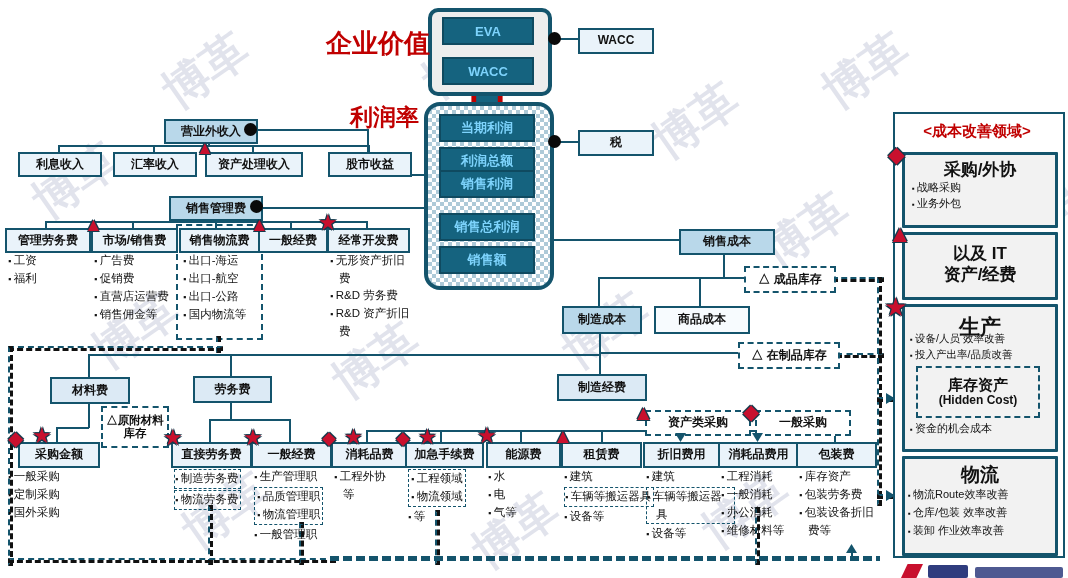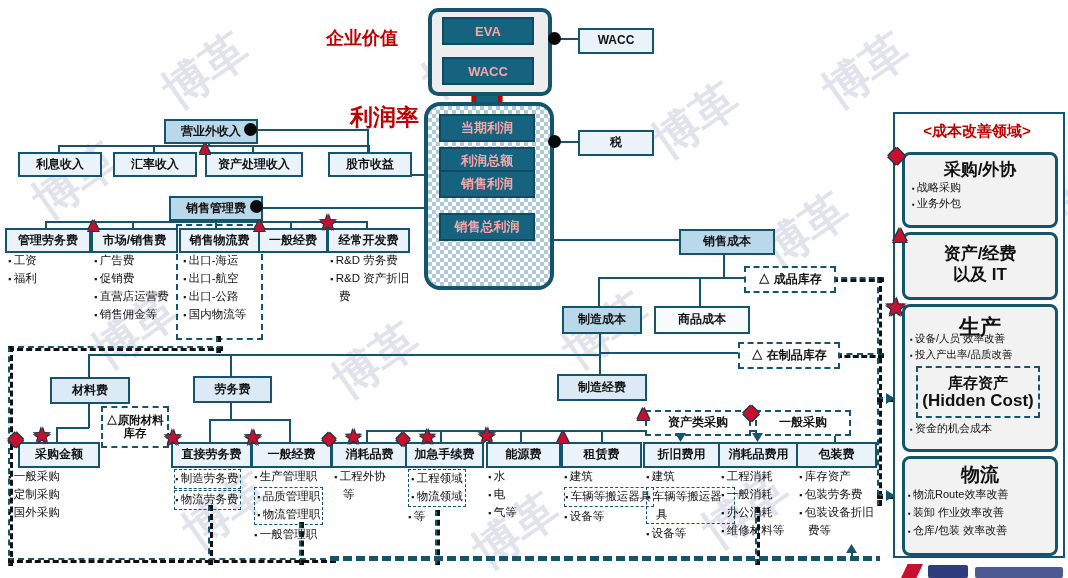--- a/index.html
+++ b/index.html
@@ -15,38 +15,38 @@
   .box{position:absolute;z-index:2;border:2px solid #14546C;background:#EAF3FA;font-weight:bold;
        font-size:12px;display:flex;align-items:center;justify-content:center;text-align:center;line-height:1.1;}
   .hdrblue{background:#B9D8EA;}
   .hdrmid{background:#DCEAF5;}
   .whitebox{background:#F7FBFE;}
   .dashbox{position:absolute;z-index:2;border:2px dashed #14546C;background:#fff;font-weight:bold;
        font-size:12px;display:flex;align-items:center;justify-content:center;text-align:center;line-height:1.15;}
   .stackwrap{position:absolute;z-index:2;border:4px solid #14546C;border-radius:16px;
        background:repeating-conic-gradient(#AECAD8 0% 25%,#ffffff 0% 50%);background-size:8px 8px;}
   .evawrap{position:absolute;z-index:2;border:4px solid #14546C;border-radius:10px;background:#EDEDED;}
-  .darkitem{position:absolute;background:#15637F;border:2px solid #0F4A60;color:#fca5a5;font-weight:bold;
+  .darkitem{position:absolute;background:#15637F;border:2px solid #0F4A60;color:#7dd3fc;font-weight:bold;
        font-size:13px;display:flex;align-items:center;justify-content:center;}
   .redlabel{position:absolute;z-index:3;color:#C00000;font-weight:bold;white-space:nowrap;}
   .dot{position:absolute;z-index:3;width:13px;height:13px;border-radius:50%;background:#0A0A0A;}
   .mk{position:absolute;z-index:4;line-height:1;color:#C8102E;
       text-shadow:1px 1px 0 #143A4C,-1px 1px 0 #143A4C,1px -1px 0 #143A4C,-1px -1px 0 #143A4C;}
   .blist{position:absolute;z-index:2;font-size:11.5px;line-height:17px;}
   .blist .bi{padding-left:9px;text-indent:-9px;}
   .blist .bi::before{content:"▪ ";font-size:9px;}
   .dash-it{border:1.5px dashed #14546C;width:max-content;max-width:100%;margin:1px 0;padding:0 2px;}
   .dash-group{border:1.5px dashed #14546C;width:max-content;max-width:100%;margin:1px 0;padding:0 2px;}
   .bigarrow{position:absolute;z-index:1;clip-path:polygon(50% 0,100% 52%,70% 52%,70% 100%,30% 100%,30% 52%,0 52%);}
   .arr{position:absolute;z-index:3;background:#14546C;}
   .arr-down{width:11px;height:9px;clip-path:polygon(50% 100%,0 0,100% 0);}
   .arr-right{width:9px;height:11px;clip-path:polygon(100% 50%,0 0,0 100%);}
   .arr-up{width:11px;height:9px;clip-path:polygon(50% 0,0 100%,100% 100%);}
   .rpanel{position:absolute;z-index:2;border:2px solid #14546C;background:#fff;}
-  .rsec{position:absolute;z-index:2;border:3px solid #14546C;border-radius:8px;background:#F2F2F2;}
+  .rsec{position:absolute;z-index:2;border:3px solid #14546C;border-radius:1px;background:#F2F2F2;}
   .rtitle{font-weight:bold;text-align:center;}
   .rlist{position:absolute;z-index:3;font-size:10.5px;line-height:15px;}
   .rlist .bi{padding-left:8px;text-indent:-8px;}
   .rlist .bi::before{content:"▪ ";font-size:8px;}
   .logo{position:absolute;z-index:5;}
 </style>
 </head>
 <body>
 
 <div id="canvas">
@@ -59,38 +59,39 @@
   <span class="wm" style="left:90px;top:300px">博革</span>
   <span class="wm" style="left:330px;top:330px">博革</span>
   <span class="wm" style="left:560px;top:300px">博革</span>
   <span class="wm" style="left:760px;top:200px">博革</span>
   <span class="wm" style="left:180px;top:480px">博革</span>
   <span class="wm" style="left:470px;top:500px">博革</span>
   <span class="wm" style="left:700px;top:480px">博革</span>
   <span class="wm" style="left:950px;top:360px">博革</span>
   <span class="wm" style="left:990px;top:180px">博革</span>
 
-  <div class="redlabel" style="left:326px;top:26px;font-size:18px">企业价值</div>
+  <div class="redlabel" style="left:326px;top:26px;font-size:26px">企业价值</div>
   <div class="evawrap" style="left:428px;top:8px;width:116px;height:80px">
     <div class="darkitem" style="left:10px;top:5px;width:88px;height:24px">EVA</div>
     <div class="darkitem" style="left:10px;top:45px;width:88px;height:24px">WACC</div>
   </div>
   <div class="hl" style="left:544px;top:38px;width:34px"></div>
   <div class="dot" style="left:548px;top:32px"></div>
   <div class="box" style="left:578px;top:28px;width:72px;height:22px">WACC</div>
 
   <div class="bigarrow" style="left:448px;top:82px;width:78px;height:24px;background:#C00000"></div>
   <div class="bigarrow" style="left:460px;top:87px;width:54px;height:17px;background:#15637F"></div>
 
   <div class="redlabel" style="left:350px;top:102px;font-size:23px">利润率</div>
   <div class="stackwrap" style="left:424px;top:102px;width:122px;height:180px">
     <div class="darkitem" style="left:11px;top:8px;width:92px;height:24px">当期利润</div>
     <div class="darkitem" style="left:11px;top:41px;width:92px;height:24px">利润总额</div>
     <div class="darkitem" style="left:11px;top:64px;width:92px;height:24px">销售利润</div>
     <div class="darkitem" style="left:11px;top:107px;width:92px;height:24px">销售总利润</div>
+    <div class="darkitem" style="left:11px;top:140px;width:92px;height:24px">销售额</div>
   </div>
 
   <div class="hl" style="left:546px;top:141px;width:32px"></div>
   <div class="dot" style="left:548px;top:135px"></div>
   <div class="box" style="left:578px;top:130px;width:72px;height:22px">税</div>
 
   <div class="box hdrblue" style="left:164px;top:119px;width:90px;height:21px">营业外收入</div>
   <div class="dot" style="left:244px;top:123px"></div>
   <div class="hl" style="left:255px;top:129px;width:113px"></div>
   <div class="vl" style="left:367px;top:129px;height:46px"></div>
@@ -138,20 +139,21 @@
     <div class="bi">直营店运营费</div>
     <div class="bi">销售佣金等</div>
   </div>
   <div class="blist" style="left:183px;top:252px;width:74px">
     <div class="bi">出口-海运</div>
     <div class="bi">出口-航空</div>
     <div class="bi">出口-公路</div>
     <div class="bi">国内物流等</div>
   </div>
   <div class="blist" style="left:330px;top:252px;width:84px">
+    <div class="bi">无形资产折旧费</div>
     <div class="bi">R&amp;D 劳务费</div>
     <div class="bi">R&amp;D 资产折旧费</div>
   </div>
 
   <div class="vl dash" style="left:216px;top:336px;height:11px"></div>
   <div class="hl dash" style="left:8px;top:346px;width:209px"></div>
   <div class="vl dash" style="left:8px;top:346px;height:214px"></div>
 
   <div class="hl" style="left:546px;top:239px;width:133px"></div>
   <div class="box hdrblue" style="left:679px;top:229px;width:92px;height:22px">销售成本</div>
@@ -294,49 +296,49 @@
     <div class="rtitle" style="font-size:17px;margin-top:3px">采购/外协</div>
   </div>
   <span class="mk" style="left:888px;top:144px;font-size:22px">◆</span>
   <div class="rlist" style="left:912px;top:180px;width:134px;font-size:11px">
     <div class="bi">战略采购</div>
     <div class="bi">业务外包</div>
   </div>
 
   <div class="rsec" style="left:902px;top:232px;width:150px;height:62px">
     <div class="rtitle" style="font-size:17px;margin-top:8px;line-height:21px">
+      <div>以及 IT</div>
       <div>资产/经费</div>
-      <div>以及 IT</div>
     </div>
   </div>
   <span class="mk" style="left:888px;top:222px;font-size:24px">▲</span>
 
   <div class="rsec" style="left:902px;top:304px;width:150px;height:142px">
     <div class="rtitle" style="font-size:21px;margin-top:6px">生产</div>
   </div>
   <span class="mk" style="left:884px;top:294px;font-size:26px">★</span>
   <div class="rlist" style="left:910px;top:331px;width:138px">
     <div class="bi">设备/人员 效率改善</div>
     <div class="bi">投入产出率/品质改善</div>
   </div>
   <div class="dashbox" style="left:916px;top:366px;width:120px;height:48px;flex-direction:column;background:#F2F2F2">
     <div style="font-size:15px">库存资产</div>
-    <div style="font-size:17px">(Hidden Cost)</div>
+    <div style="font-size:12px">(Hidden Cost)</div>
   </div>
   <div class="rlist" style="left:910px;top:421px;width:138px;font-size:11px">
     <div class="bi">资金的机会成本</div>
   </div>
 
   <div class="rsec" style="left:902px;top:456px;width:150px;height:94px">
     <div class="rtitle" style="font-size:19px;margin-top:3px">物流</div>
   </div>
   <div class="rlist" style="left:908px;top:486px;width:140px;font-size:11px;line-height:17px">
     <div class="bi">物流Route效率改善</div>
+    <div class="bi">仓库/包装 效率改善</div>
     <div class="bi">装卸 作业效率改善</div>
-    <div class="bi">仓库/包装 效率改善</div>
   </div>
 
   <div class="logo" style="left:901px;top:564px;width:22px;height:14px;background:#C8102E;
        clip-path:polygon(0 100%,30% 0,100% 0,70% 100%)"></div>
   <div class="logo" style="left:928px;top:565px;width:40px;height:13px;background:#2F3C7E;border-radius:2px"></div>
   <div class="logo" style="left:975px;top:567px;width:88px;height:11px;background:#2F3C7E;opacity:.85;border-radius:2px"></div>
 
 </div>
 
 </body></html>

